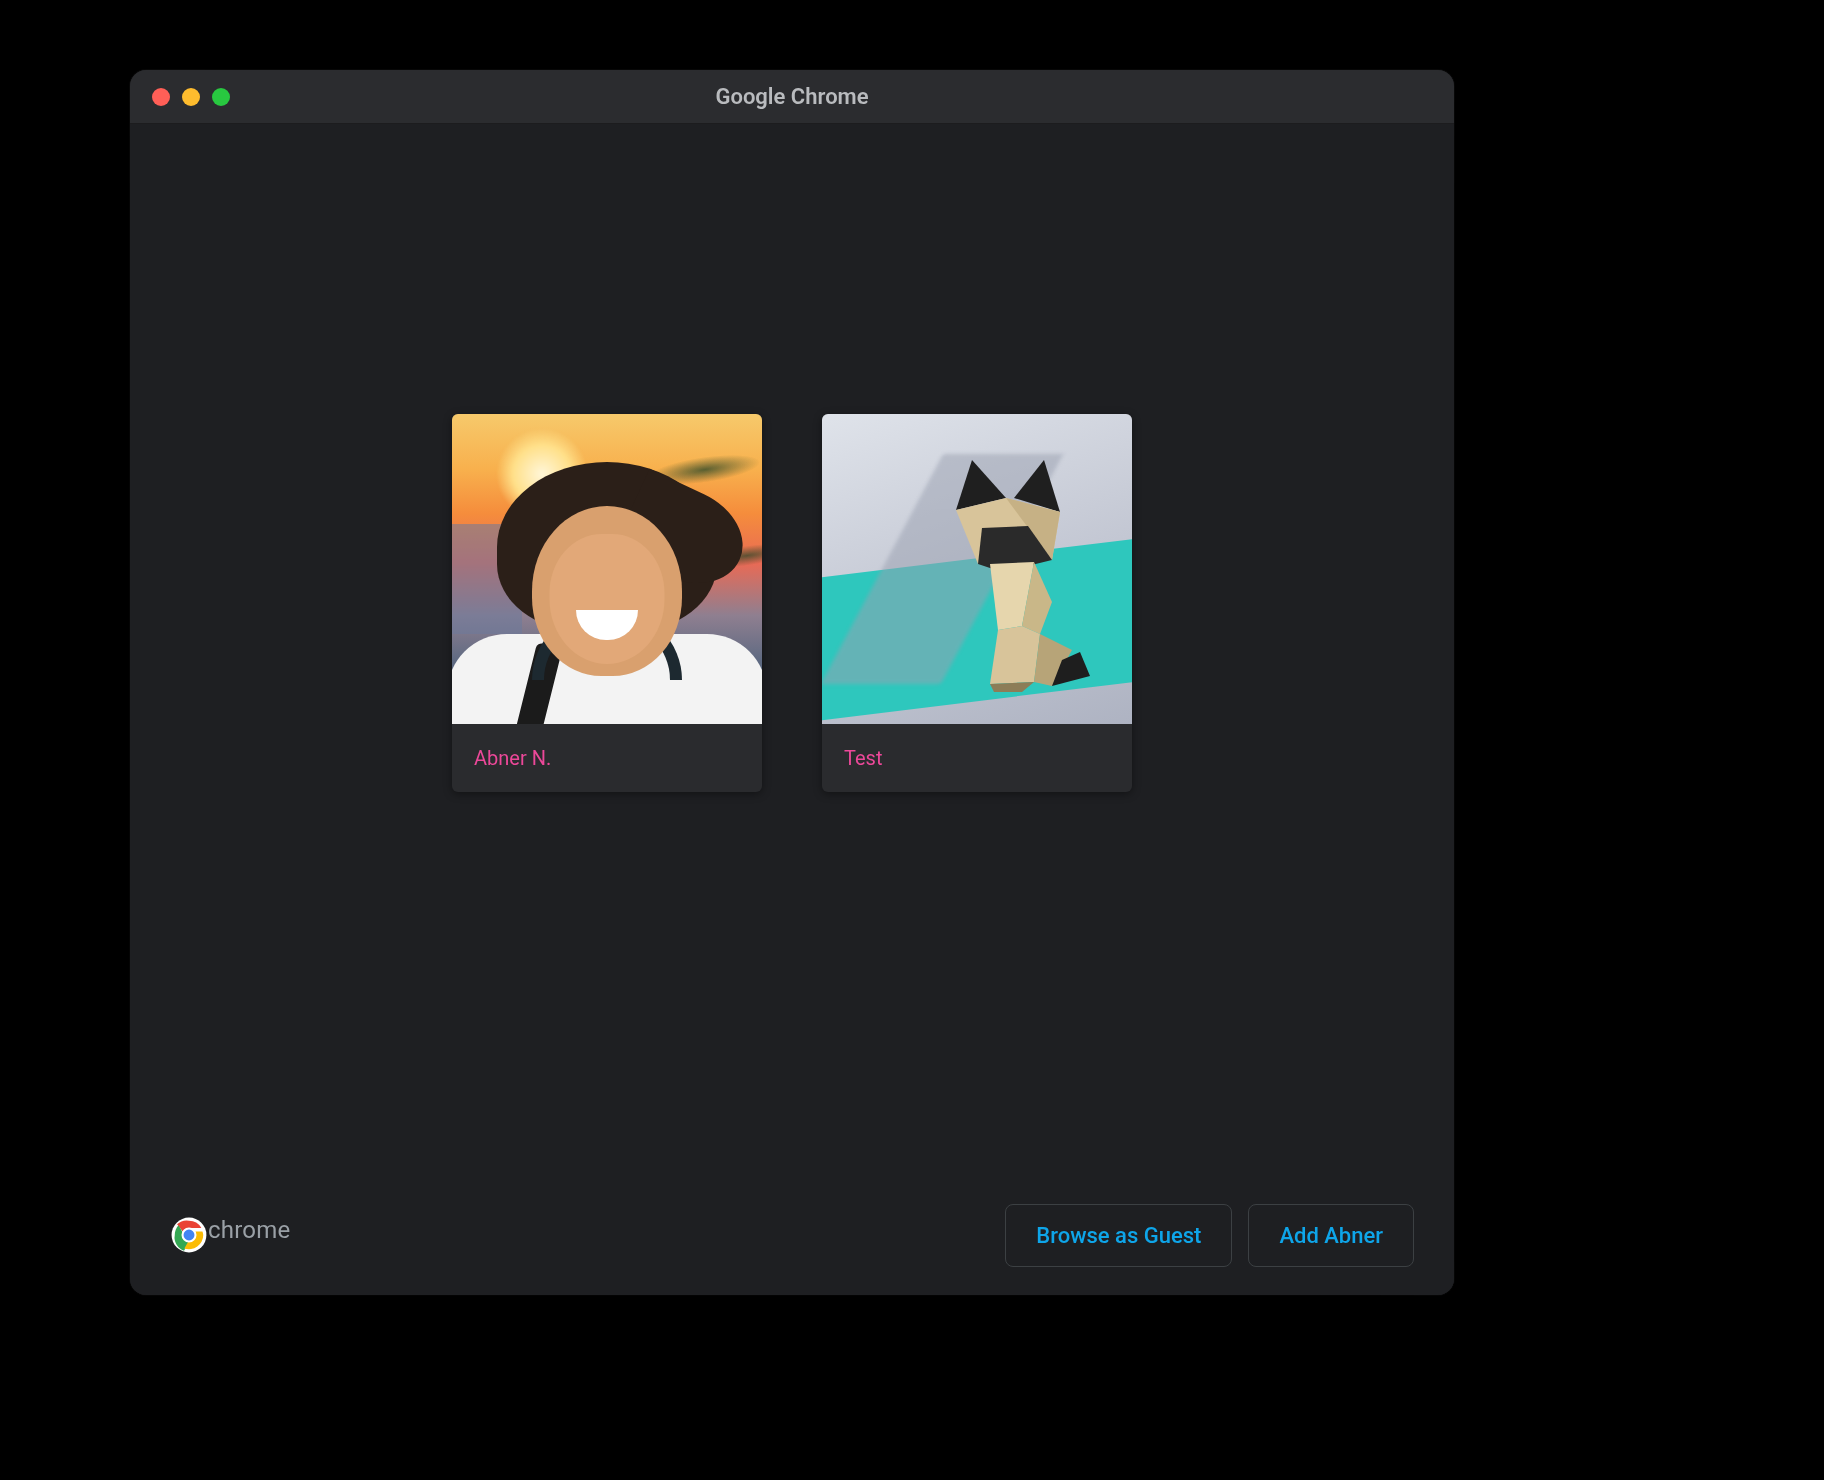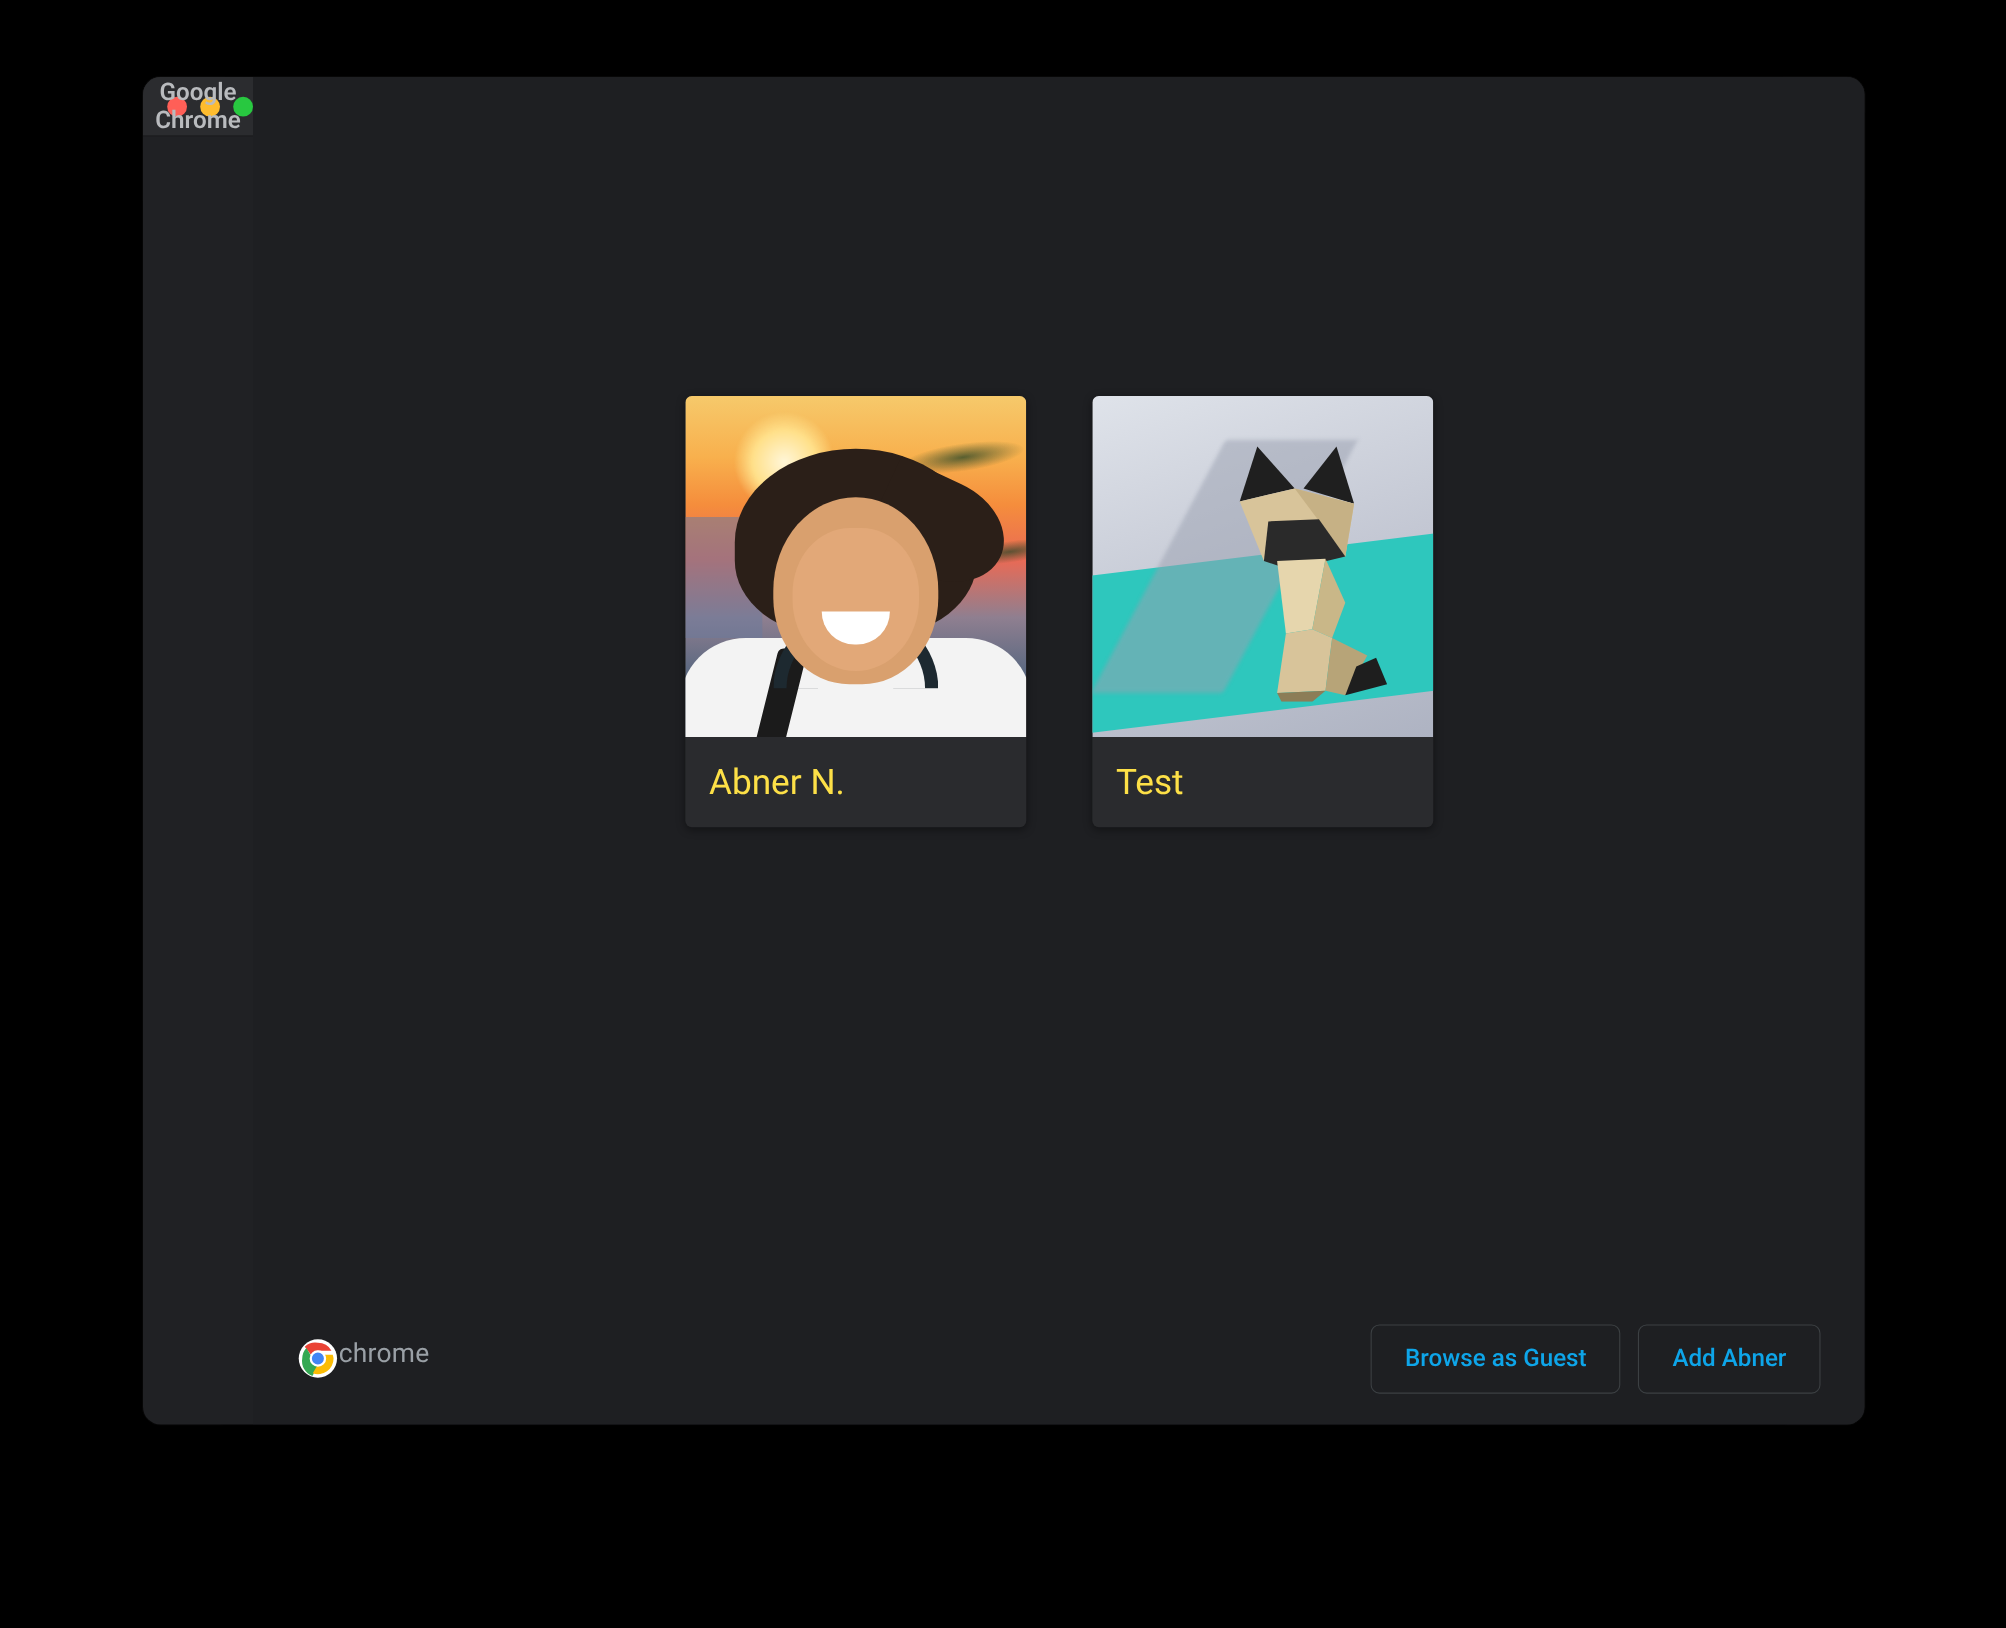--- a/index.html
+++ b/index.html
@@ -13,27 +13,27 @@
     overflow: hidden;
   }
   .stage {
     position: absolute;
     inset: 0;
   }
   .window {
     position: absolute;
     left: 130px;
     top: 70px;
-    width: 1565px;
+    width: 1324px;
     height: 1225px;
     background: #202124;
     border-radius: 16px;
     box-shadow: 0 40px 120px rgba(0,0,0,0.9), 0 0 0 1px rgba(255,255,255,0.04);
     display: flex;
-    flex-direction: row;
+    flex-direction: column;
     overflow: hidden;
   }
   .titlebar {
     height: 54px;
     background: #2b2c2f;
     display: flex;
     align-items: center;
     position: relative;
     border-bottom: 1px solid rgba(0,0,0,0.35);
     flex: none;
@@ -84,22 +84,22 @@
   }
   .avatar {
     width: 310px;
     height: 310px;
     background: #444;
     position: relative;
     overflow: hidden;
   }
   .profile-name {
     padding: 22px 22px;
-    color: #fde047;
-    font-size: 32px;
+    color: #ec4899;
+    font-size: 20px;
   }
 
   
   .av1-sky {
     position: absolute; inset: 0;
     background: linear-gradient(to bottom,
       #f6c96b 0%, #f8b04d 18%, #f58d3c 32%, #e96a55 48%,
       #8f7f90 65%, #5e6a82 80%, #3f4b5e 100%);
   }
   .av1-sun {

